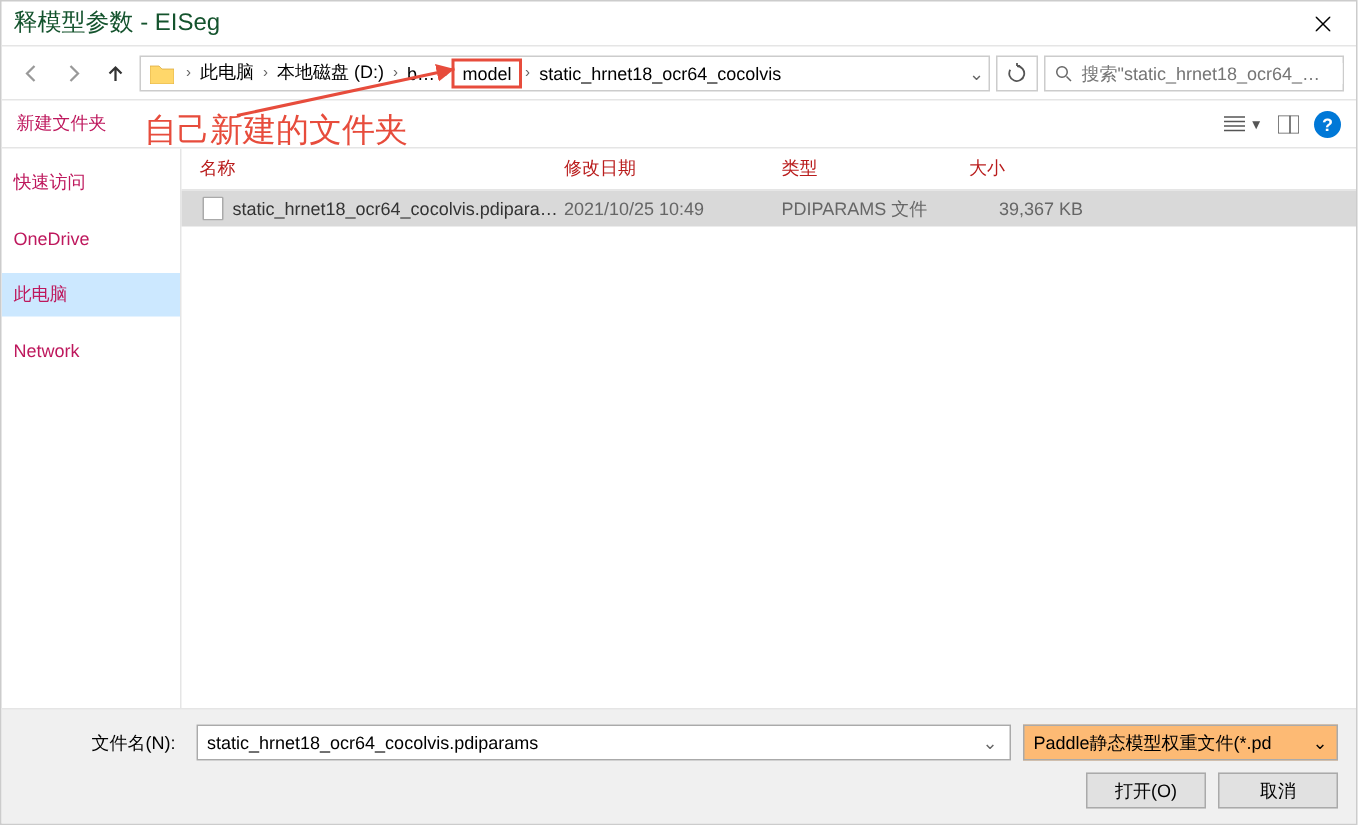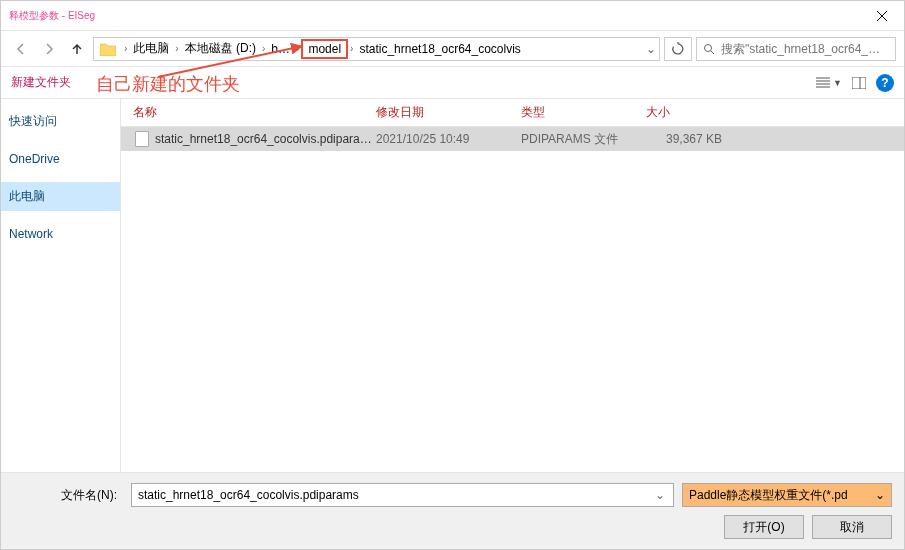--- a/index.html
+++ b/index.html
@@ -1,19 +1,19 @@
 <!DOCTYPE html>
 <html><head>
   <meta charset="utf-8">
   <style>
     * { box-sizing: border-box; margin: 0; padding: 0; }
     body { font-family: "Microsoft YaHei", "Segoe UI", Tahoma, sans-serif; font-size: 12px; background: #fff; color: #000; width: 905px; height: 550px; overflow: hidden; border: 1px solid #ccc; display: flex; flex-direction: column; }
 
     .titlebar { height: 30px; display: flex; align-items: center; justify-content: space-between; padding-left: 8px; border-bottom: 1px solid #e5e5e5; }
-    .titlebar-title { font-size: 10px; color: #ec4899; }
+    .titlebar-title { font-size: 16px; color: #14532d; }
     .titlebar-controls { display: flex; }
     .titlebar-btn { width: 45px; height: 30px; display: flex; align-items: center; justify-content: center; cursor: pointer; }
 
     .navbar { height: 36px; display: flex; align-items: center; padding: 0 8px; gap: 4px; border-bottom: 1px solid #e5e5e5; }
     .nav-arrow { width: 24px; height: 24px; display: flex; align-items: center; justify-content: center; cursor: pointer; color: #999; }
     .nav-arrow.enabled { color: #333; }
     .breadcrumb-box { flex: 1; height: 24px; border: 1px solid #ccc; display: flex; align-items: center; background: #fff; }
     .bc-folder { width: 20px; height: 20px; margin: 0 4px; display: flex; align-items: center; justify-content: center; }
     .bc-sep { color: #666; padding: 0 2px; font-size: 10px; }
     .bc-item { padding: 0 4px; cursor: pointer; white-space: nowrap; }
@@ -23,26 +23,26 @@
     .search-box { width: 200px; height: 24px; border: 1px solid #ccc; display: flex; align-items: center; }
     .search-box .search-ico { width: 24px; display: flex; align-items: center; justify-content: center; color: #666; }
     .search-box input { border: none; outline: none; flex: 1; font-size: 12px; color: #666; }
 
     .toolbar { height: 32px; border-bottom: 1px solid #e5e5e5; display: flex; align-items: center; padding: 0 10px; gap: 10px; position: relative; }
     .toolbar-item { color: #be185d; cursor: pointer; display: flex; align-items: center; gap: 4px; }
     .toolbar-right { margin-left: auto; display: flex; align-items: center; gap: 10px; }
     .view-btn { display: flex; align-items: center; gap: 3px; cursor: pointer; color: #555; }
     .help-icon { width: 18px; height: 18px; border-radius: 50%; background: #0078d7; color: #fff; display: flex; align-items: center; justify-content: center; font-size: 12px; font-weight: bold; cursor: pointer; }
 
-    .annotation { position: absolute; color: #e74c3c; font-size: 18px; left: 95px; top: 5px; pointer-events: none; font-weight: normal; }
+    .annotation { position: absolute; color: #e74c3c; font-size: 22px; left: 95px; top: 5px; pointer-events: none; font-weight: normal; }
     .annotation-arrow { position: absolute; left: 148px; top: 42px; pointer-events: none; }
 
     .main-area { display: flex; flex: 1; overflow: hidden; }
     .sidebar { width: 120px; border-right: 1px solid #e5e5e5; padding-top: 8px; }
-    .sidebar-item { padding: 6px 8px; cursor: pointer; color: #0c4a6e; }
+    .sidebar-item { padding: 6px 8px; cursor: pointer; color: #be185d; }
     .sidebar-item.selected { background: #cce8ff; }
     .content { flex: 1; display: flex; flex-direction: column; }
     .col-headers { display: flex; height: 28px; align-items: center; border-bottom: 1px solid #e5e5e5; color: #b91c1c; }
     .col-name { width: 255px; padding-left: 12px; }
     .col-date { width: 145px; }
     .col-type { width: 125px; }
     .col-size { width: 100px; }
     .file-list { flex: 1; }
     .file-row { display: flex; height: 24px; align-items: center; cursor: pointer; }
     .file-row.selected { background: #d9d9d9; }

